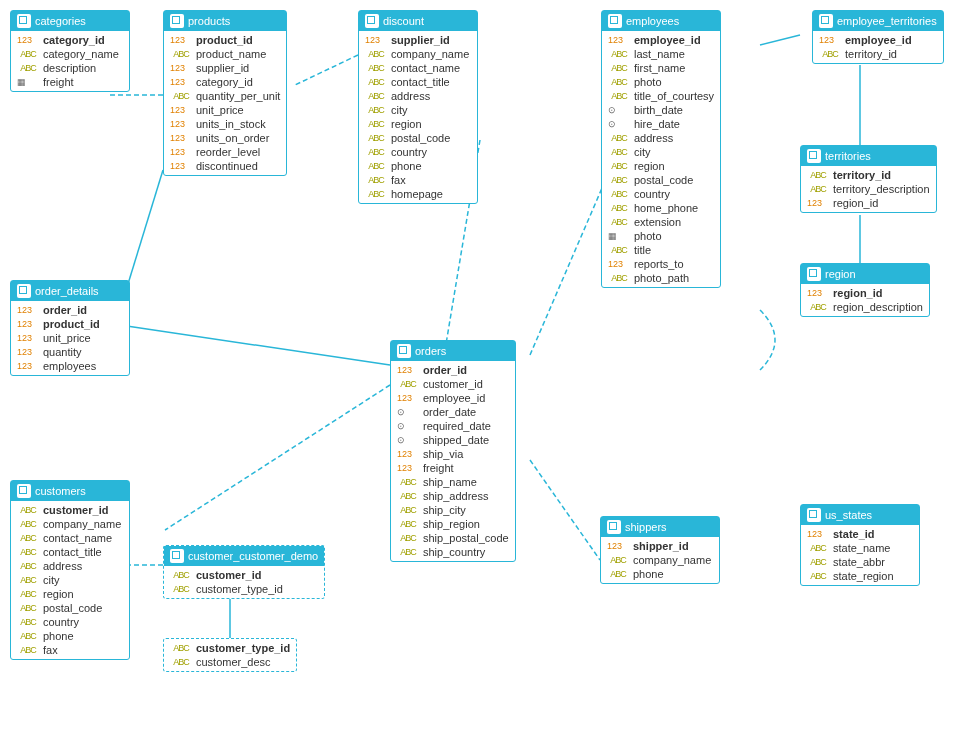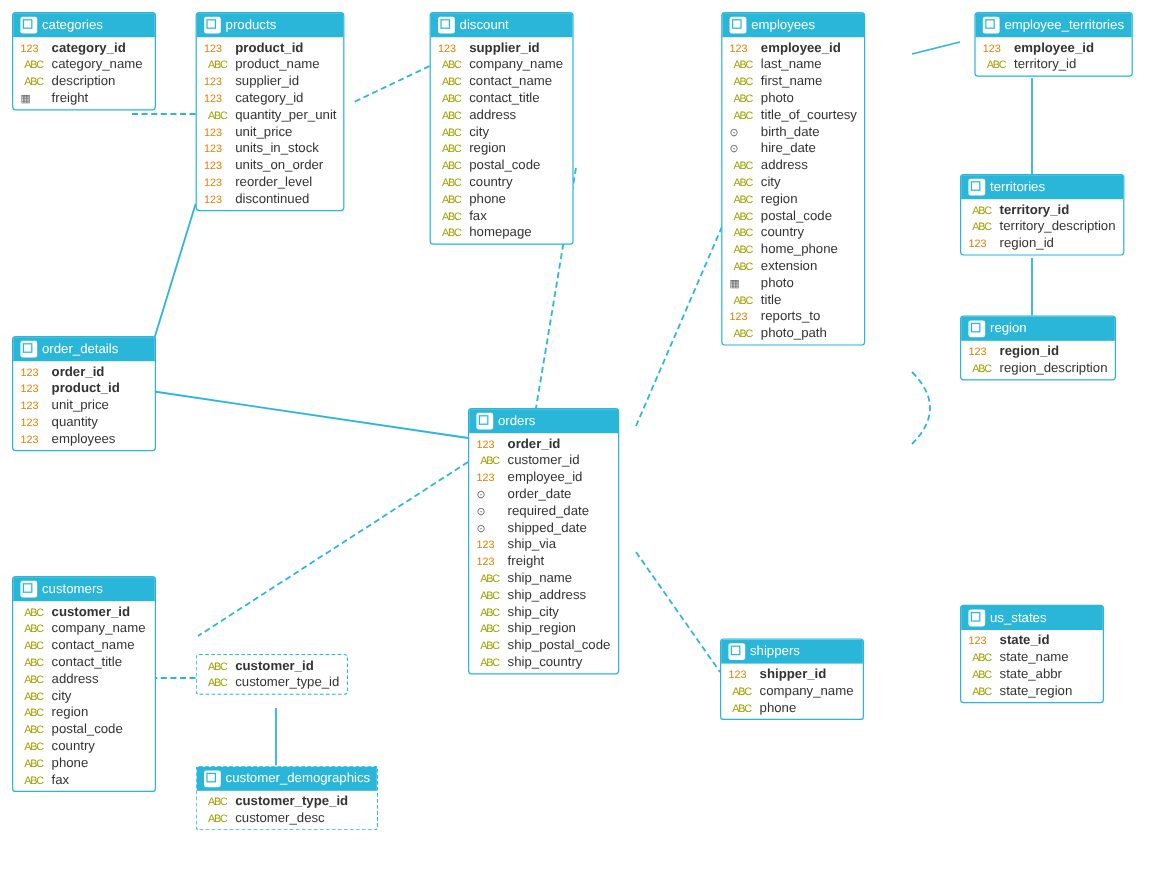--- a/index.html
+++ b/index.html
@@ -464,36 +464,36 @@
           <span class="field-icon abc">ABC</span>
           <span class="field-name">phone</span>
         </div>
         <div class="field-row">
           <span class="field-icon abc">ABC</span>
           <span class="field-name">fax</span>
         </div>
       </div>
     </div>
     <div class="table-box dashed" style="left: 163px; top: 545px;">
+      <div class="table-header">
+        <span class="icon"></span>
+        <span>customer_customer_demo</span>
+      </div>
       <div class="table-body">
         <div class="field-row bold-field">
           <span class="field-icon abc">ABC</span>
           <span class="field-name">customer_id</span>
         </div>
         <div class="field-row">
           <span class="field-icon abc">ABC</span>
           <span class="field-name">customer_type_id</span>
         </div>
       </div>
     </div>
     <div class="table-box dashed" style="left: 163px; top: 638px;">
-      <div class="table-header">
-        <span class="icon"></span>
-        <span>customer_demographics</span>
-      </div>
       <div class="table-body">
         <div class="field-row bold-field">
           <span class="field-icon abc">ABC</span>
           <span class="field-name">customer_type_id</span>
         </div>
         <div class="field-row">
           <span class="field-icon abc">ABC</span>
           <span class="field-name">customer_desc</span>
         </div>
       </div>
@@ -555,21 +555,21 @@
         <div class="field-row">
           <span class="field-icon abc">ABC</span>
           <span class="field-name">ship_postal_code</span>
         </div>
         <div class="field-row">
           <span class="field-icon abc">ABC</span>
           <span class="field-name">ship_country</span>
         </div>
       </div>
     </div>
-    <div class="table-box" style="left: 600px; top: 532px;">
+    <div class="table-box" style="left: 600px; top: 516px;">
       <div class="table-header">
         <span class="icon"></span>
         <span>shippers</span>
       </div>
       <div class="table-body">
         <div class="field-row bold-field">
           <span class="field-icon num">123</span>
           <span class="field-name">shipper_id</span>
         </div>
         <div class="field-row">

